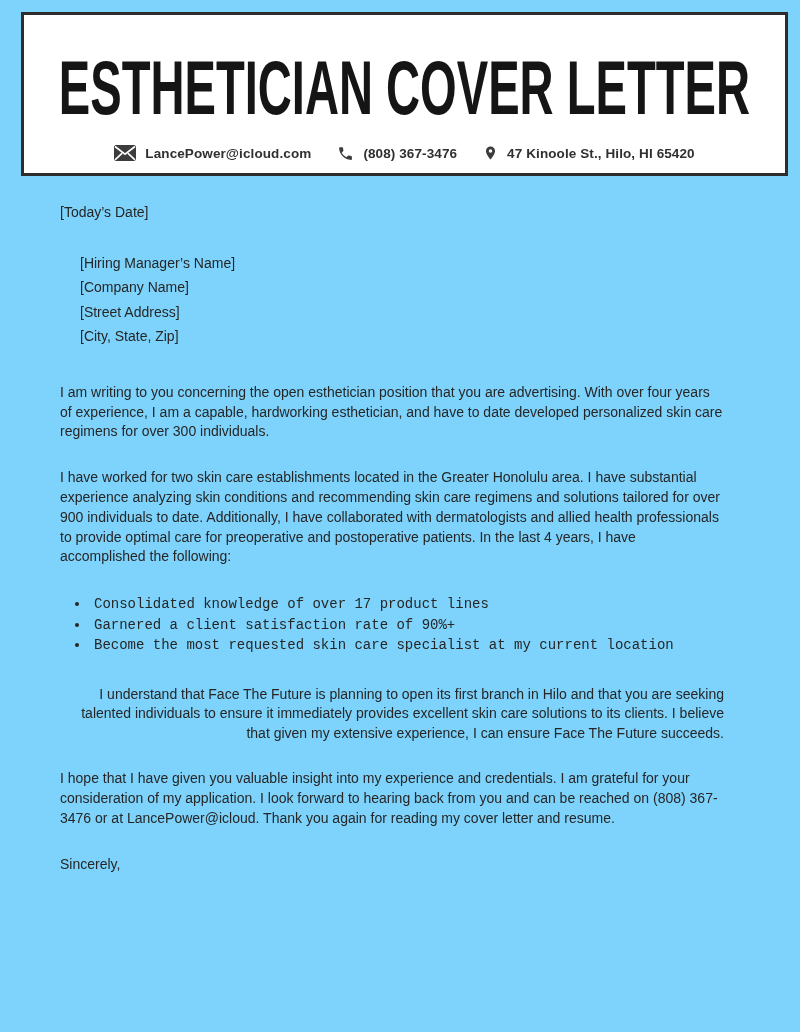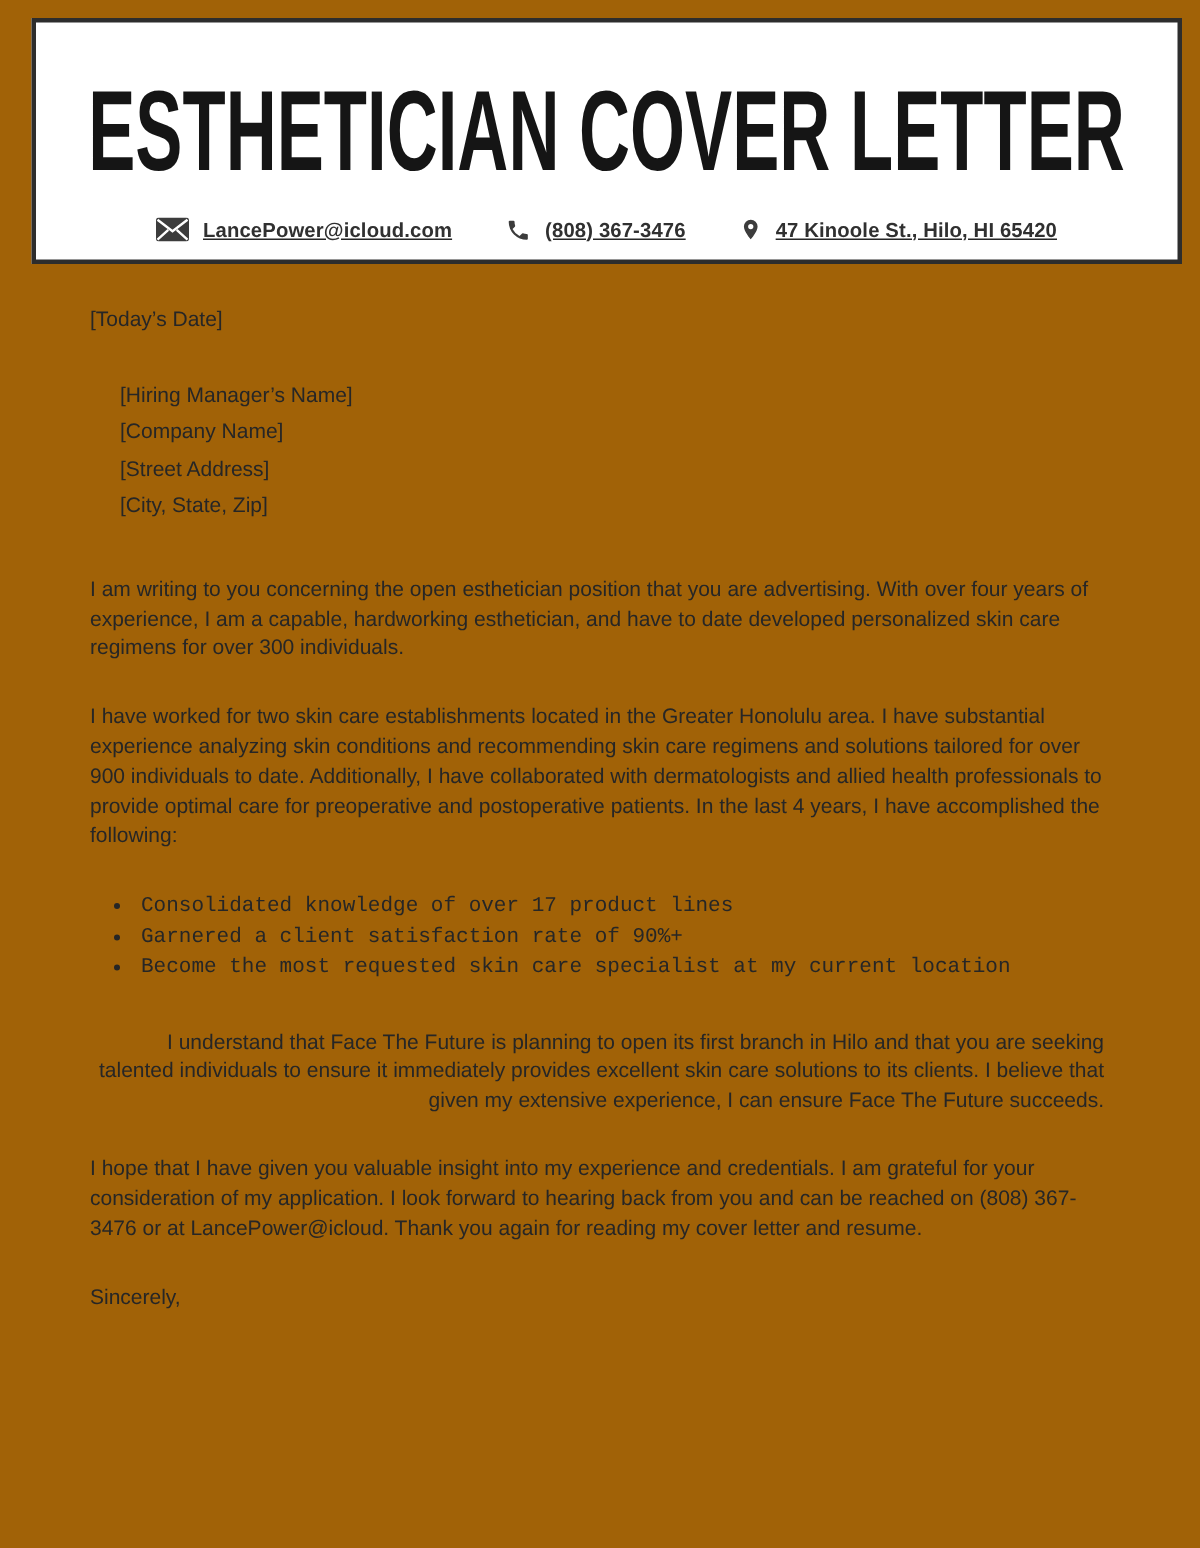--- a/index.html
+++ b/index.html
@@ -1,21 +1,21 @@
 <!DOCTYPE html>
 <html><head>
 <meta charset="utf-8">
 <style>
   * { margin: 0; padding: 0; box-sizing: border-box; }
   html, body { background: #ffffff; }
   .page {
     position: relative;
     width: 800px;
     height: 1032px;
-    background: #a16207;
+    background: #7dd3fc;
     font-family: "Liberation Sans", "DejaVu Sans", sans-serif;
     color: #262626;
     overflow: hidden;
   }
 
   
   .header-box {
     position: absolute;
     left: 21px;
     top: 12px;
@@ -36,22 +36,21 @@
     letter-spacing: 0;
     white-space: nowrap;
     color: #151515;
     transform: scaleX(0.62);
     transform-origin: center;
   }
   .contact-row {
     margin-top: 16px;
     display: flex;
     align-items: center;
-    gap: 36px;
-    text-decoration: underline;
+    gap: 26px;
   }
   .contact-item {
     display: flex;
     align-items: center;
     gap: 9px;
   }
   .contact-item .icon {
     display: inline-flex;
     align-items: center;
     justify-content: center;
@@ -59,21 +58,21 @@
   .contact-label {
     font-size: 13.5px;
     font-weight: 600;
     color: #303030;
     letter-spacing: 0.1px;
   }
 
   
   .letter-body {
     position: absolute;
-    left: 0; right: 4px; top: 0;
+    left: 0; right: 16px; top: 0;
     padding: 203px 60px 0 60px;
     font-size: 14px;
     line-height: 1.415;
     color: #262626;
   }
   .date-line { margin: 0; }
   .recipient-block { margin-top: 28px; }
   .recipient-line { line-height: 24.5px; margin-left: 20px; }
   .salutation { margin-top: 26px; }
   .para-1 { margin-top: 34px; }

